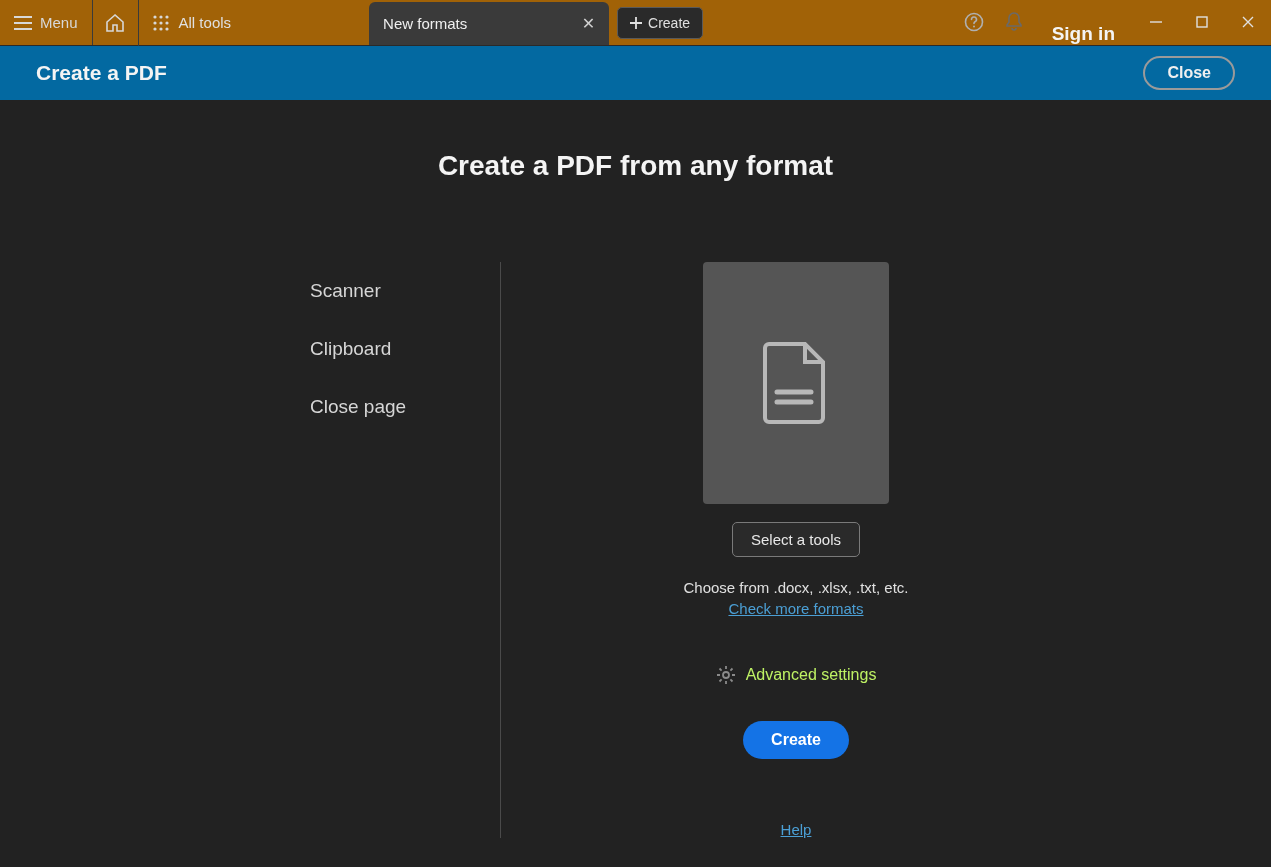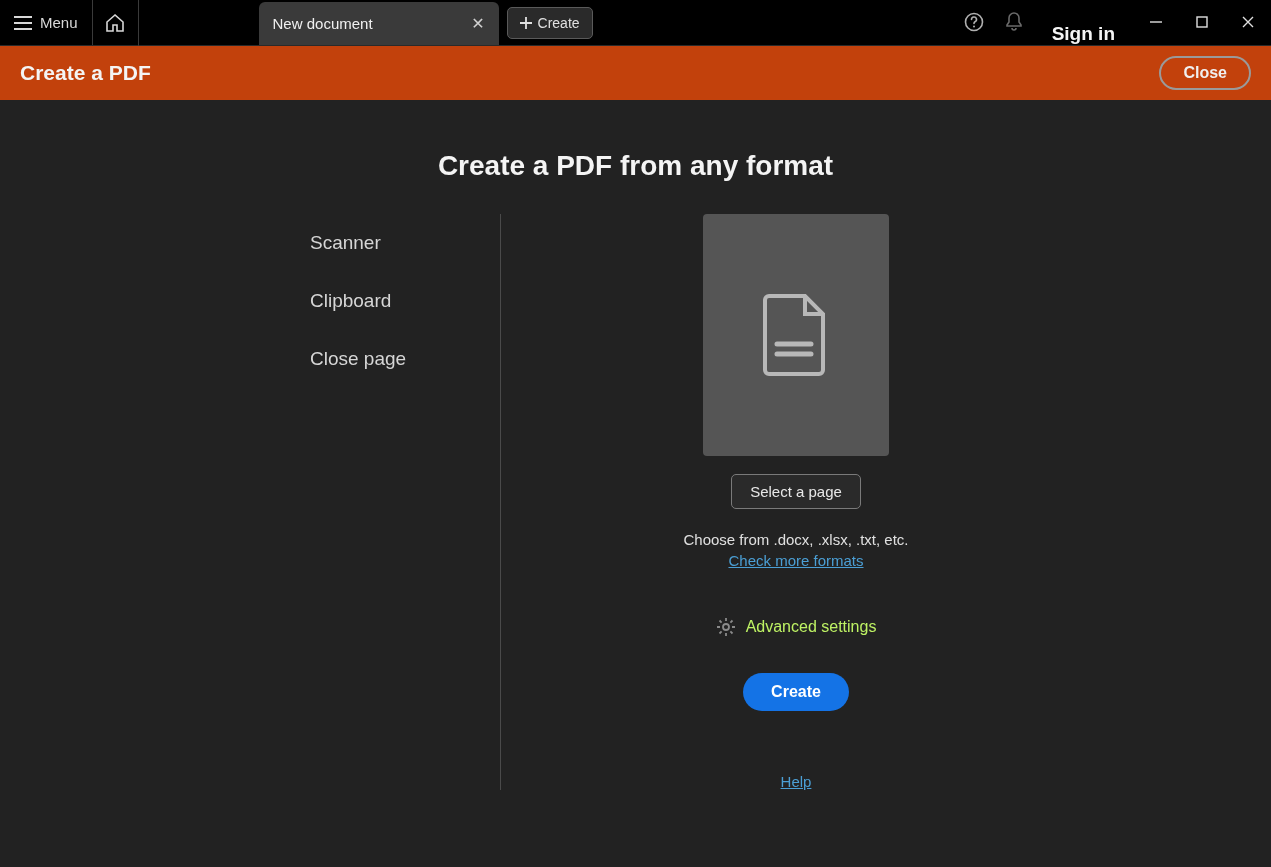--- a/index.html
+++ b/index.html
@@ -1,21 +1,21 @@
 <!DOCTYPE html>
 <html><head>
 <meta charset="utf-8">
 <style>
   * { box-sizing: border-box; margin: 0; padding: 0; }
   html, body { width: 1271px; height: 867px; overflow: hidden; font-family: "Segoe UI", Arial, sans-serif; background: #1a1a1a; color: #e8e8e8; }
   
   
   .titlebar {
     height: 46px;
-    background: #000000;
+    background: #a16207;
     display: flex;
     align-items: center;
     border-bottom: 1px solid #2a2a2a;
   }
   .titlebar-left {
     display: flex; align-items: center; height: 100%;
   }
   .menu-btn {
     display: flex; align-items: center; gap: 8px; padding: 0 14px; height: 100%;
     color: #d8d8d8; font-size: 15px; cursor: pointer;
@@ -57,22 +57,22 @@
   .signin {
     padding: 0 18px; font-size: 19px; font-weight: 600; color: #f4f4f4; cursor: pointer;
   }
   .win-btn {
     width: 46px; height: 46px; display: flex; align-items: center; justify-content: center;
     color: #e0e0e0; cursor: pointer;
   }
   
   
   .toolheader {
-    height: 54px; background: #c2410c; display: flex; align-items: center;
-    padding: 0 20px; justify-content: space-between;
+    height: 54px; background: #0369a1; display: flex; align-items: center;
+    padding: 0 36px; justify-content: space-between;
   }
   .toolheader-title { font-size: 21px; font-weight: 600; color: #f4f4f4; }
   .close-pill {
     border: 2px solid #9a9a9a; border-radius: 20px; padding: 6px 22px;
     color: #f0f0f0; font-size: 16px; font-weight: 600; cursor: pointer; background: transparent;
   }
   
   
   .main-wrap {
     height: calc(867px - 46px - 54px);
@@ -80,21 +80,21 @@
   }
   .main-wrap::-webkit-scrollbar { width: 17px; background: #2d2d2d; }
   .main-wrap::-webkit-scrollbar-thumb { background: #4d4d4d; }
   .main-wrap::-webkit-scrollbar-button { height: 17px; background: #2d2d2d; }
   
   .content {
     display: flex; flex-direction: column; align-items: center;
     padding: 50px 0 60px 0;
   }
   .page-title {
-    font-size: 28px; font-weight: 700; color: #f4f4f4; margin-bottom: 32px;
+    font-size: 28px; font-weight: 700; color: #f4f4f4; margin-bottom: 80px;
   }
   .layout {
     display: flex; gap: 0;
   }
   .source-list {
     display: flex; flex-direction: column; padding-right: 50px;
     border-right: 1px solid #4a4a4a;
     min-height: 350px;
   }
   .source-item {
@@ -145,25 +145,41 @@
       </span>
       <span>Menu</span>
     </div>
     <div class="icon-btn">
       <span>
         <svg width="20" height="18" viewBox="0 0 20 18">
             <path d="M10 1 L2 8 L2 17 L8 17 L8 11 L12 11 L12 17 L18 17 L18 8 Z" fill="none" stroke="#d8d8d8" stroke-width="1.6"></path>
           </svg>
       </span>
     </div>
+    <div class="alltools-btn">
+      <span>
+        <svg width="16" height="16" viewBox="0 0 16 16">
+          <circle cx="2" cy="2" r="1.6" fill="#d8d8d8"></circle>
+            <circle cx="8" cy="2" r="1.6" fill="#d8d8d8"></circle>
+            <circle cx="14" cy="2" r="1.6" fill="#d8d8d8"></circle>
+          <circle cx="2" cy="8" r="1.6" fill="#d8d8d8"></circle>
+            <circle cx="8" cy="8" r="1.6" fill="#d8d8d8"></circle>
+            <circle cx="14" cy="8" r="1.6" fill="#d8d8d8"></circle>
+          <circle cx="2" cy="14" r="1.6" fill="#d8d8d8"></circle>
+            <circle cx="8" cy="14" r="1.6" fill="#d8d8d8"></circle>
+            <circle cx="14" cy="14" r="1.6" fill="#d8d8d8"></circle>
+        </svg>
+      </span>
+      <span>All tools</span>
+    </div>
   </div>
 
   <div class="tabs">
     <div class="tab">
-      <span>New document</span>
+      <span>New formats</span>
       <span class="close">✕</span>
     </div>
     <div class="create-top-btn">
       <span>
         <svg width="12" height="12" viewBox="0 0 12 12">
             <path d="M6 0v12M0 6h12" stroke="#e0e0e0" stroke-width="1.8"></path>
           </svg>
       </span>
       <span>Create</span>
     </div>
@@ -232,21 +248,21 @@
       <div class="right-panel">
         <div class="file-drop">
           <span>
             <svg width="70" height="86" viewBox="0 0 70 86">
               <path d="M8 4 h36 l18 18 v56 a4 4 0 0 1 -4 4 H8 a4 4 0 0 1 -4 -4 V8 a4 4 0 0 1 4 -4 z" fill="none" stroke="#b8b8b8" stroke-width="4"></path>
               <path d="M44 4 v18 h18" fill="none" stroke="#b8b8b8" stroke-width="4"></path>
               <path d="M16 52 h34 M16 62 h34" stroke="#b8b8b8" stroke-width="5" stroke-linecap="round"></path>
             </svg>
           </span>
         </div>
-        <button class="select-file-btn">Select a page</button>
+        <button class="select-file-btn">Select a tools</button>
         <div class="hint-text">Choose from .docx, .xlsx, .txt, etc.</div>
         <a class="link">Check more formats</a>
 
         <div class="adv-settings">
           <span>
             <svg width="20" height="20" viewBox="0 0 20 20">
               <circle cx="10" cy="10" r="3" fill="none" stroke="#8a8a8a" stroke-width="1.8"></circle>
               <path d="M10 1v3M10 16v3M1 10h3M16 10h3M3.5 3.5l2.1 2.1M14.4 14.4l2.1 2.1M16.5 3.5l-2.1 2.1M5.6 14.4l-2.1 2.1" stroke="#8a8a8a" stroke-width="1.8"></path>
             </svg>
           </span>

